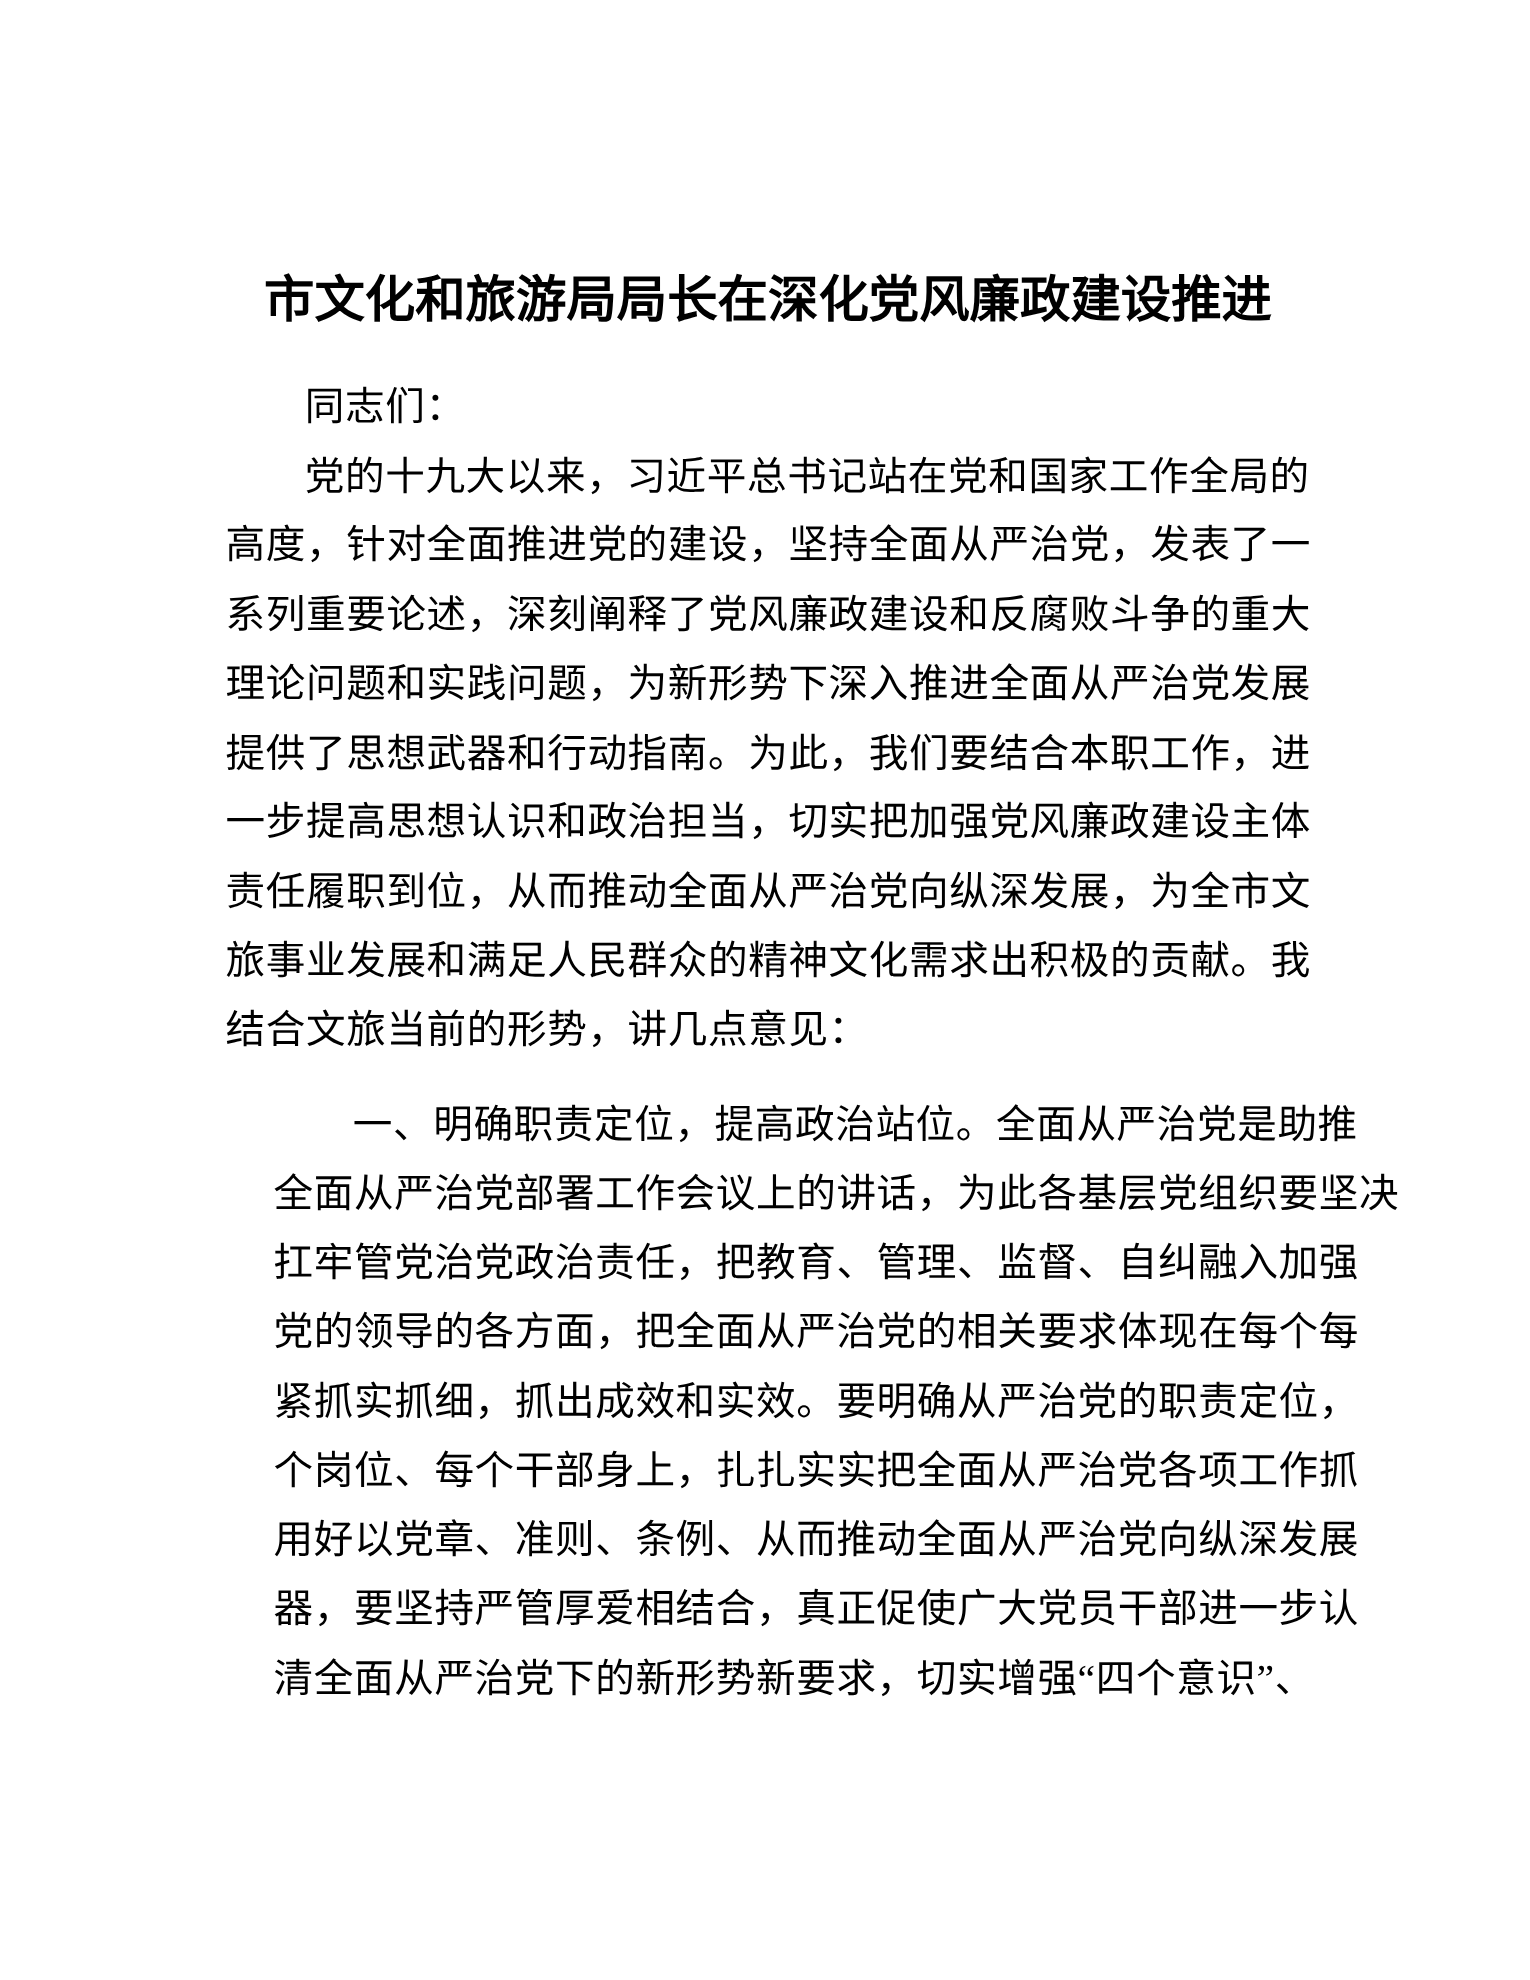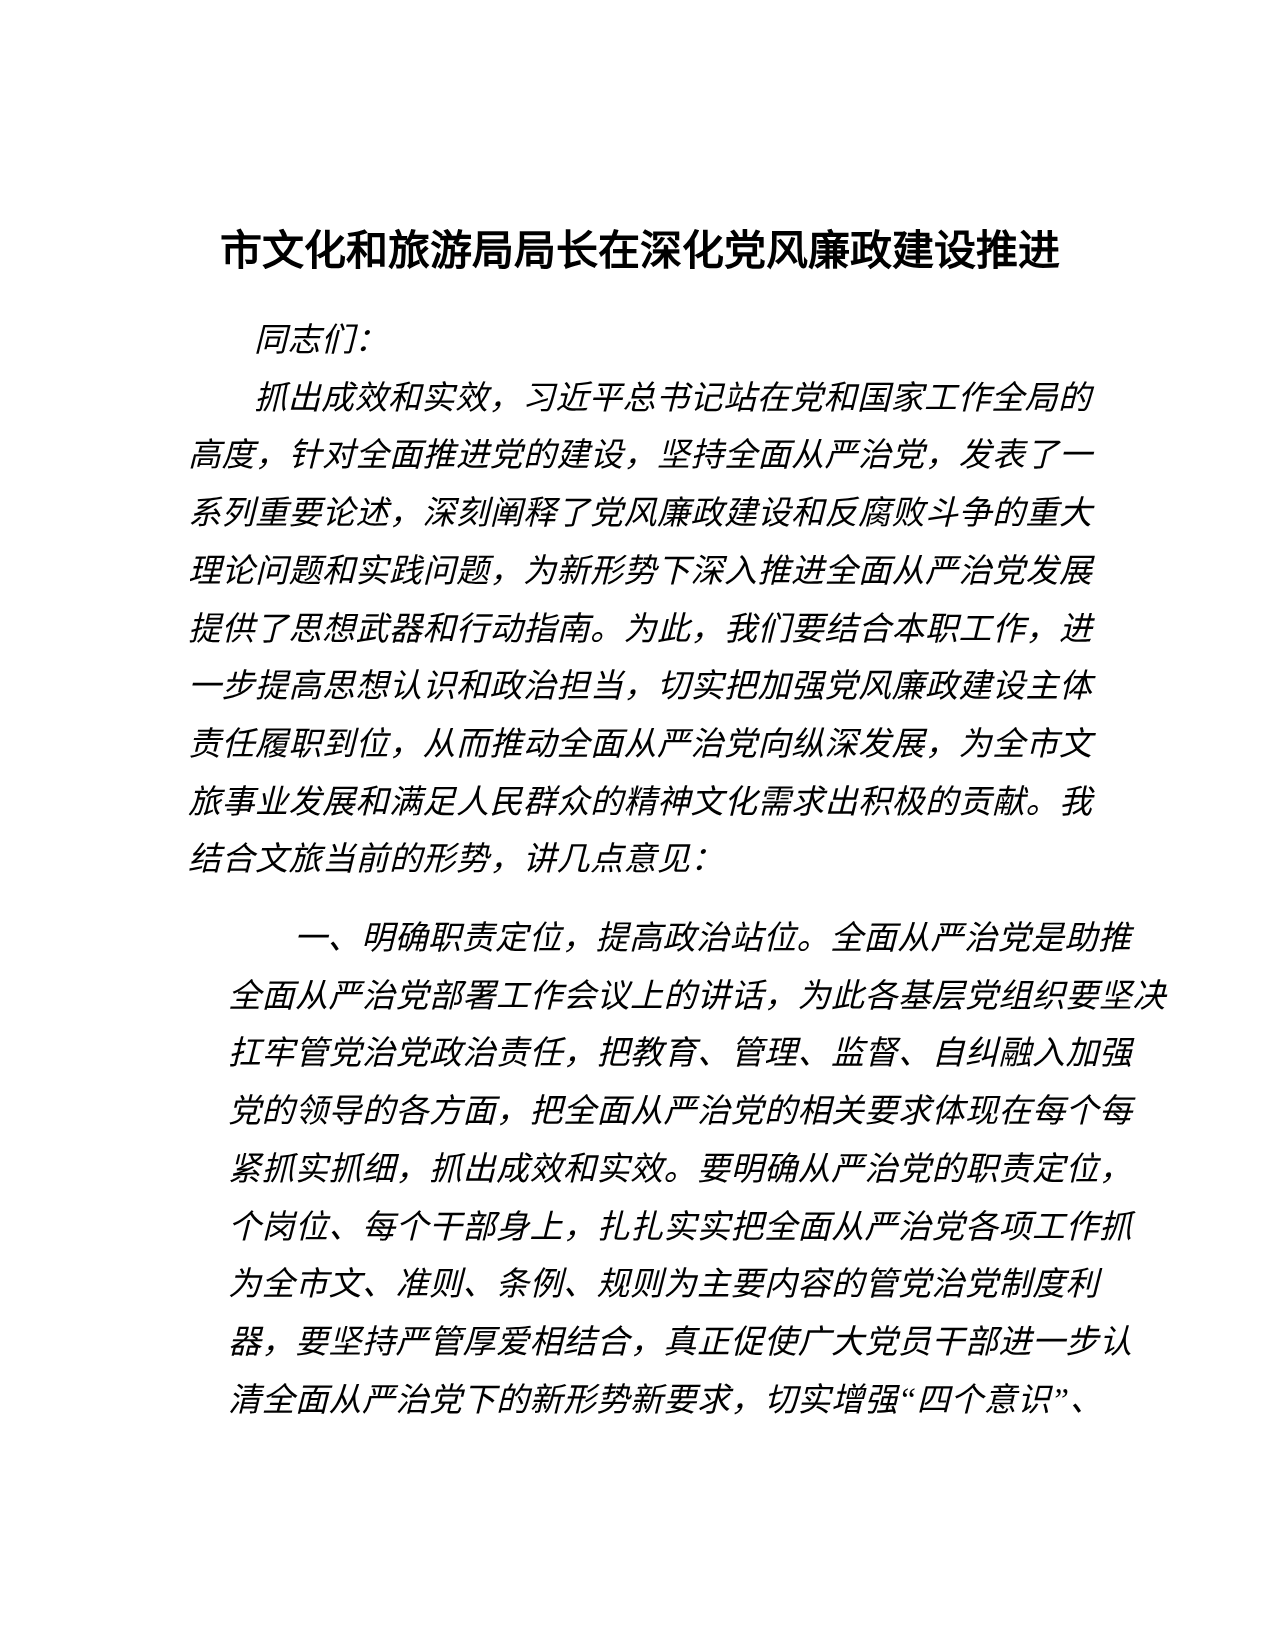--- a/index.html
+++ b/index.html
@@ -25,21 +25,20 @@
     letter-spacing: 0px;
     font-family: "Liberation Serif", "DejaVu Serif", serif;
   }
   .title-line { white-space: nowrap; }
   .doc-body {
     margin-top: 31px;
     font-size: 33px;
     line-height: 57.7px;
     letter-spacing: 0.5px;
     font-family: "Liberation Serif", "DejaVu Serif", serif;
-    font-style: italic;
   }
   .paragraph { }
   .paragraph.spaced-before { margin-top: 21px; margin-left: 40px; }
   .line {
     white-space: nowrap;
     overflow: visible;
   }
   .line.first { text-indent: 66px; } 
 </style>
 </head>
@@ -52,38 +51,38 @@
       <div class="title-line">市文化和旅游局局长在深化党风廉政建设推进</div>
     </div>
 
     <div class="doc-body">
 
       <div class="paragraph">
         <div class="line first">同志们：</div>
       </div>
 
       <div class="paragraph">
-        <div class="line first">抓出成效和实效，习近平总书记站在党和国家工作全局的</div>
+        <div class="line first">党的十九大以来，习近平总书记站在党和国家工作全局的</div>
         <div class="line">高度，针对全面推进党的建设，坚持全面从严治党，发表了一</div>
         <div class="line">系列重要论述，深刻阐释了党风廉政建设和反腐败斗争的重大</div>
         <div class="line">理论问题和实践问题，为新形势下深入推进全面从严治党发展</div>
         <div class="line">提供了思想武器和行动指南。为此，我们要结合本职工作，进</div>
         <div class="line">一步提高思想认识和政治担当，切实把加强党风廉政建设主体</div>
         <div class="line">责任履职到位，从而推动全面从严治党向纵深发展，为全市文</div>
         <div class="line">旅事业发展和满足人民群众的精神文化需求出积极的贡献。我</div>
         <div class="line">结合文旅当前的形势，讲几点意见：</div>
       </div>
 
       <div class="paragraph spaced-before">
         <div class="line first">一、明确职责定位，提高政治站位。全面从严治党是助推</div>
         <div class="line">全面从严治党部署工作会议上的讲话，为此各基层党组织要坚决</div>
         <div class="line">扛牢管党治党政治责任，把教育、管理、监督、自纠融入加强</div>
         <div class="line">党的领导的各方面，把全面从严治党的相关要求体现在每个每</div>
         <div class="line">紧抓实抓细，抓出成效和实效。要明确从严治党的职责定位，</div>
         <div class="line">个岗位、每个干部身上，扎扎实实把全面从严治党各项工作抓</div>
-        <div class="line">为全市文、准则、条例、规则为主要内容的管党治党制度利</div>
+        <div class="line">用好以党章、准则、条例、从而推动全面从严治党向纵深发展</div>
         <div class="line">器，要坚持严管厚爱相结合，真正促使广大党员干部进一步认</div>
         <div class="line">清全面从严治党下的新形势新要求，切实增强“四个意识”、</div>
       </div>
 
     </div>
   </div>
 </div>
 
 </body></html>

